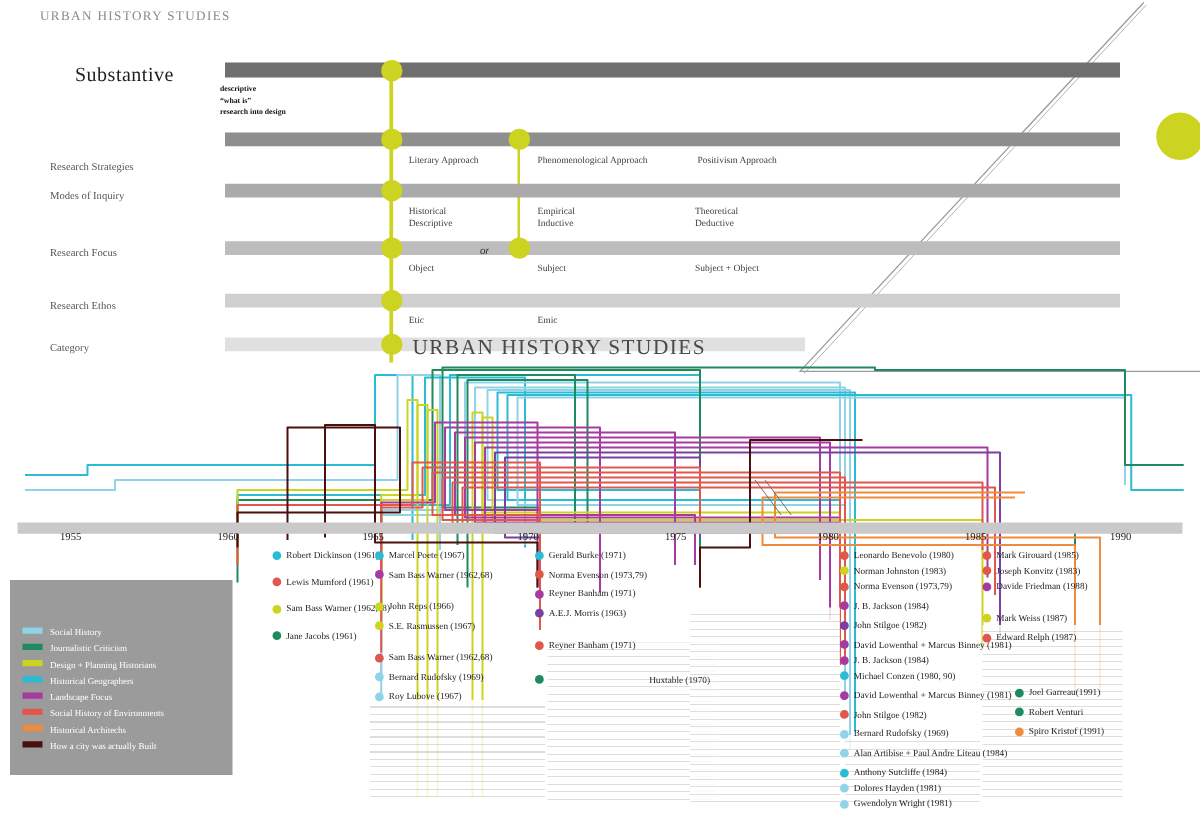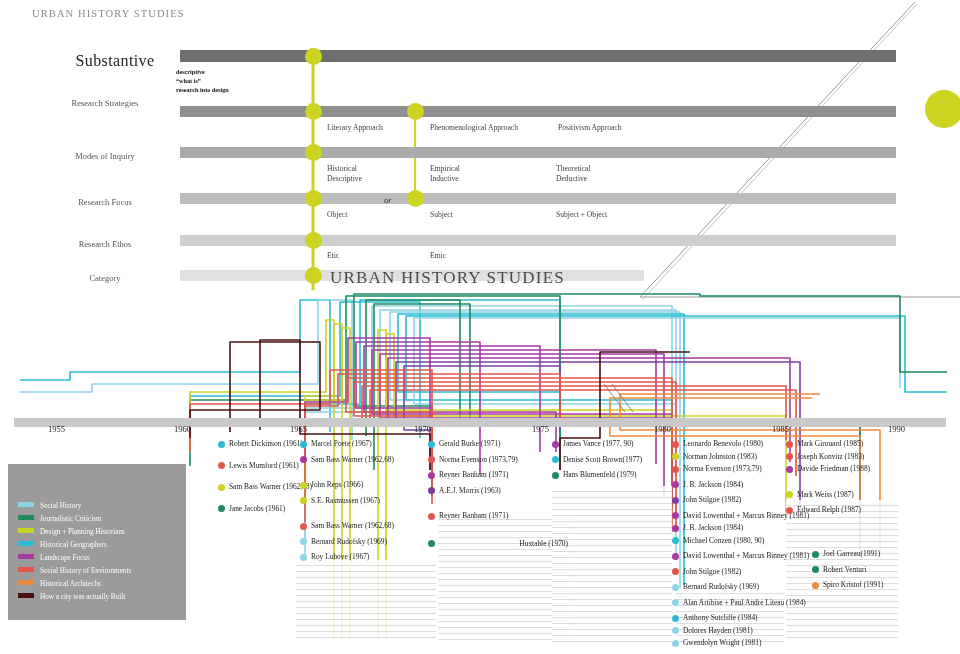--- a/index.html
+++ b/index.html
@@ -14,21 +14,21 @@
   .abs{position:absolute;}
 
   
   #top-title{
     left:32px;top:8px;font-size:10.5px;letter-spacing:1.1px;color:#8a8a8a;
     font-family:"Liberation Serif", serif;
   }
 
   
   .row-label{
-    position:absolute;font-size:8.5px;color:#555;text-align:center;
+    position:absolute;font-size:8.5px;color:#555;text-align:left;
     font-family:"Liberation Serif", serif;
   }
   .row-label.big{
     font-size:16px;color:#222;letter-spacing:.4px;
   }
   .bar{position:absolute;border-radius:0;}
   .node{
     position:absolute;width:17px;height:17px;border-radius:50%;
     background:#cdd321;
   }
@@ -145,21 +145,21 @@
 
   <div class="abs" id="top-title">URBAN HISTORY STUDIES</div>
 
   <div class="row-label big" style="left:60px;top:52px;width:110px;">Substantive</div>
   <div class="bar" style="left:180px;top:50px;width:716px;height:12px;background:#6f6f6f;"></div>
   <div class="node" style="left:305px;top:48px;"></div>
   <div class="subcap" style="left:176px;top:68px;">descriptive</div>
   <div class="subcap" style="left:176px;top:77px;">“what is”</div>
   <div class="subcap" style="left:176px;top:86px;">research into design</div>
 
-  <div class="row-label" style="left:40px;top:98px;width:130px;font-family:Liberation Serif, serif;">Research Strategies</div>
+  <div class="row-label" style="left:40px;top:128px;width:130px;font-family:Liberation Serif, serif;">Research Strategies</div>
   <div class="bar" style="left:180px;top:106px;width:716px;height:11px;background:#8e8e8e;"></div>
   <div class="node" style="left:305px;top:103px;"></div>
   <div class="node" style="left:407px;top:103px;"></div>
   <div class="cellcap" style="left:327px;top:123px;">Literary Approach</div>
   <div class="cellcap" style="left:430px;top:123px;">Phenomenological Approach</div>
   <div class="cellcap" style="left:558px;top:123px;">Positivism Approach</div>
 
   <div class="row-label" style="left:40px;top:151px;width:130px;">Modes of Inquiry</div>
   <div class="bar" style="left:180px;top:147px;width:716px;height:11px;background:#aaaaaa;"></div>
   <div class="node" style="left:305px;top:144px;"></div>
@@ -223,25 +223,20 @@
       <div class="entry" style="margin-top: 4px;"><span class="dot" style="background: rgb(143, 211, 232);"></span><span>Bernard Rudofsky (1969)</span></div>
       <div class="entry" style="margin-top: 4px;"><span class="dot" style="background: rgb(143, 211, 232);"></span><span>Roy Lubove (1967)</span></div>
     </div>
   <div class="col" id="col3" style="left:428px;top:438px;width:140px;">
       <div class="entry"><span class="dot" style="background: rgb(43, 188, 212);"></span><span>Gerald Burke (1971)</span></div>
       <div class="entry" style="margin-top: 4px;"><span class="dot" style="background: rgb(226, 87, 76);"></span><span>Norma Evenson (1973,79)</span></div>
       <div class="entry" style="margin-top: 4px;"><span class="dot" style="background: rgb(166, 58, 160);"></span><span>Reyner Banham (1971)</span></div>
       <div class="entry" style="margin-top: 4px;"><span class="dot" style="background: rgb(123, 63, 160);"></span><span>A.E.J. Morris (1963)</span></div>
       <div class="entry" style="margin-top: 14px;"><span class="dot" style="background: rgb(226, 87, 76);"></span><span>Reyner Banham (1971)</span></div>
       <div class="entry" style="margin-top: 16px; text-align: right;"><span class="dot" style="background: rgb(31, 138, 94);"></span><span>Huxtable (1970)</span></div>
-    </div>
-  <div class="col" id="col4" style="left:552px;top:438px;width:150px;">
-      <div class="entry"><span class="dot" style="background: rgb(166, 58, 160);"></span><span>James Vance (1977, 90)</span></div>
-      <div class="entry" style="margin-top: 4px;"><span class="dot" style="background: rgb(43, 188, 212);"></span><span>Denise Scott Brown(1977)</span></div>
-      <div class="entry" style="margin-top: 4px;"><span class="dot" style="background: rgb(31, 138, 94);"></span><span>Hans Blumenfeld (1979)</span></div>
     </div>
   <div class="col" id="col5" style="left:672px;top:438px;width:190px;">
       <div class="entry"><span class="dot" style="background: rgb(226, 87, 76);"></span><span>Leonardo Benevolo (1980)</span></div>
       <div class="entry"><span class="dot" style="background: rgb(205, 211, 33);"></span><span>Norman Johnston (1983)</span></div>
       <div class="entry"><span class="dot" style="background: rgb(226, 87, 76);"></span><span>Norma Evenson (1973,79)</span></div>
       <div class="entry" style="margin-top: 4px;"><span class="dot" style="background: rgb(166, 58, 160);"></span><span>J. B. Jackson  (1984)</span></div>
       <div class="entry" style="margin-top: 4px;"><span class="dot" style="background: rgb(123, 63, 160);"></span><span>John Stilgoe (1982)</span></div>
       <div class="entry" style="margin-top: 4px;"><span class="dot" style="background: rgb(166, 58, 160);"></span><span>David Lowenthal + Marcus Binney (1981)</span></div>
       <div class="entry"><span class="dot" style="background: rgb(166, 58, 160);"></span><span>J. B. Jackson  (1984)</span></div>
       <div class="entry"><span class="dot" style="background: rgb(43, 188, 212);"></span><span>Michael Conzen (1980, 90)</span></div>

